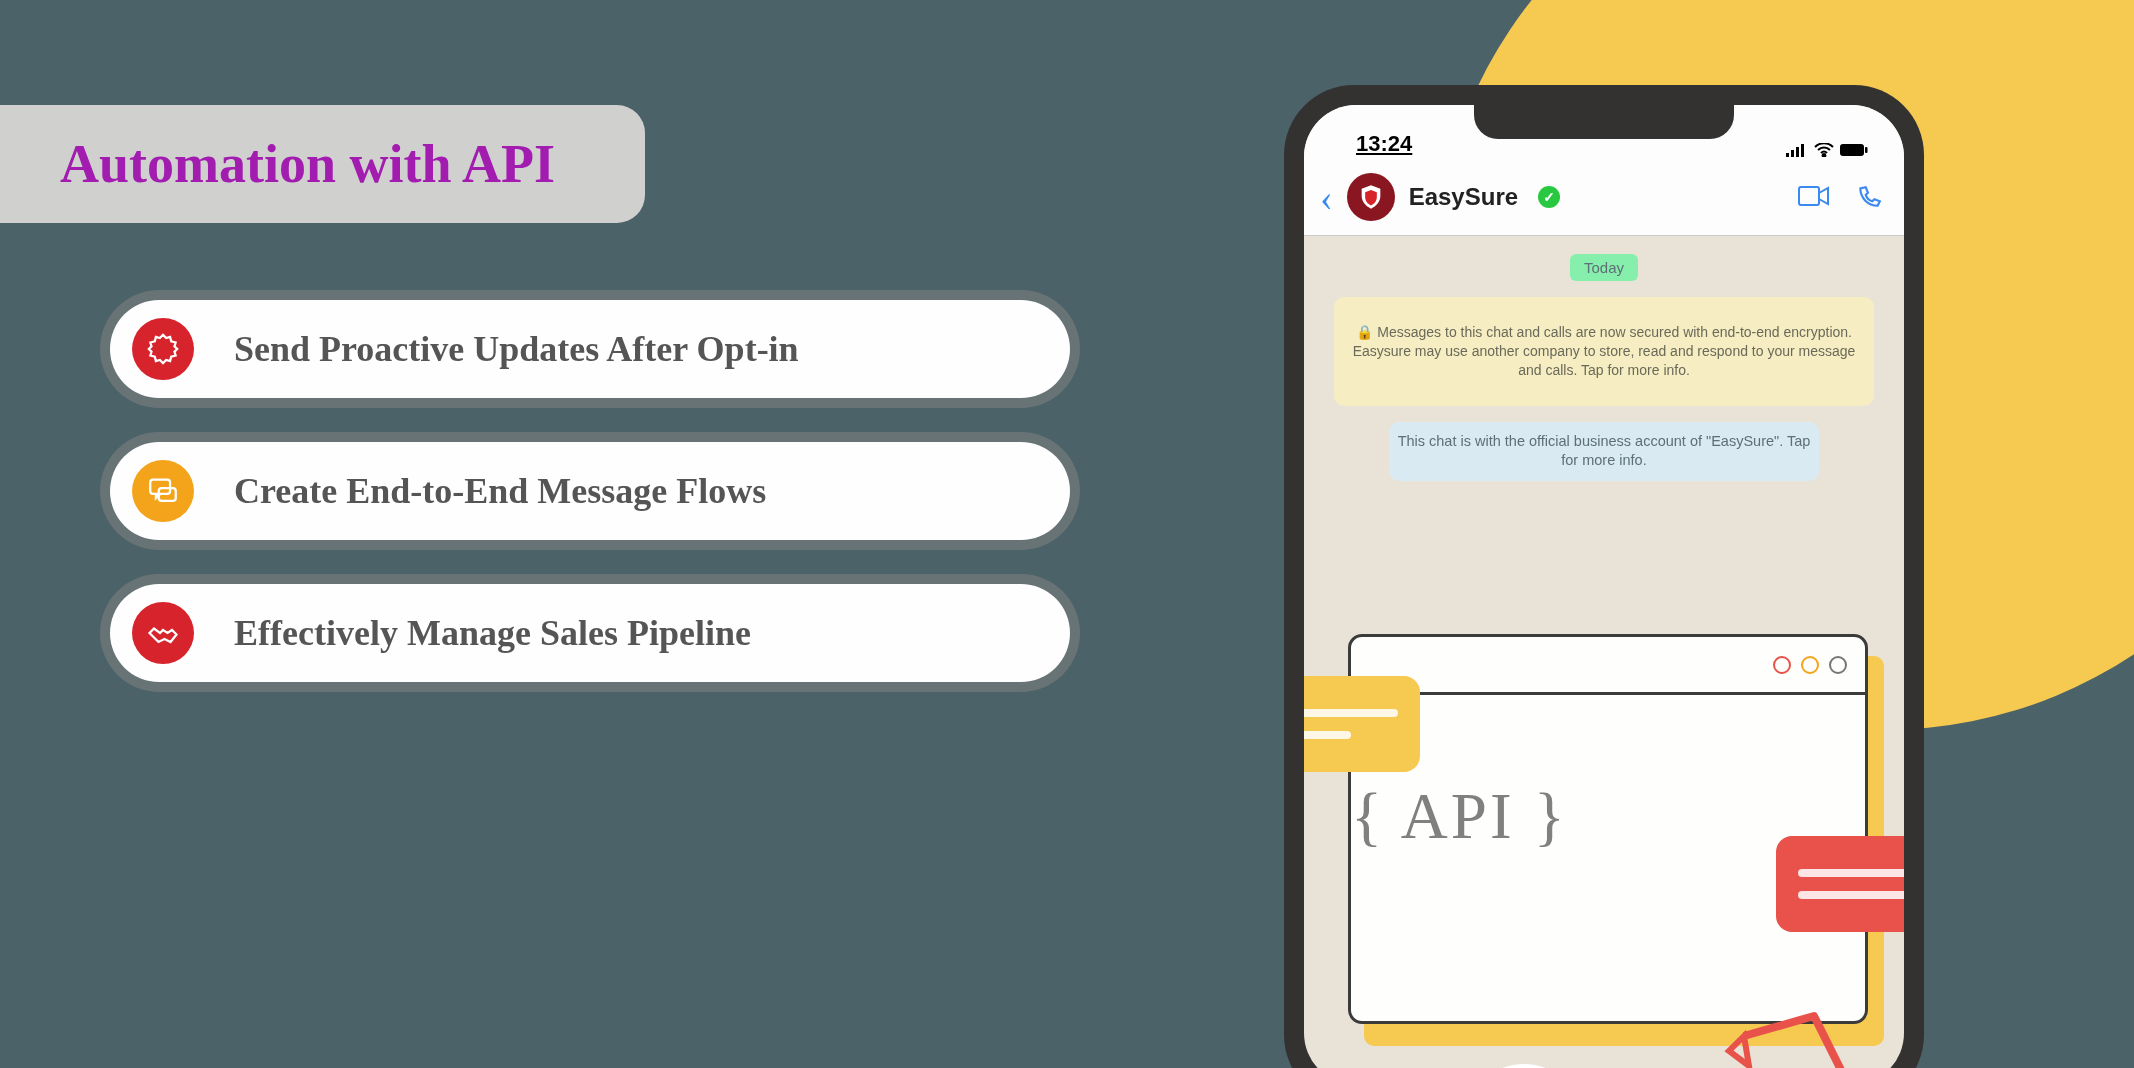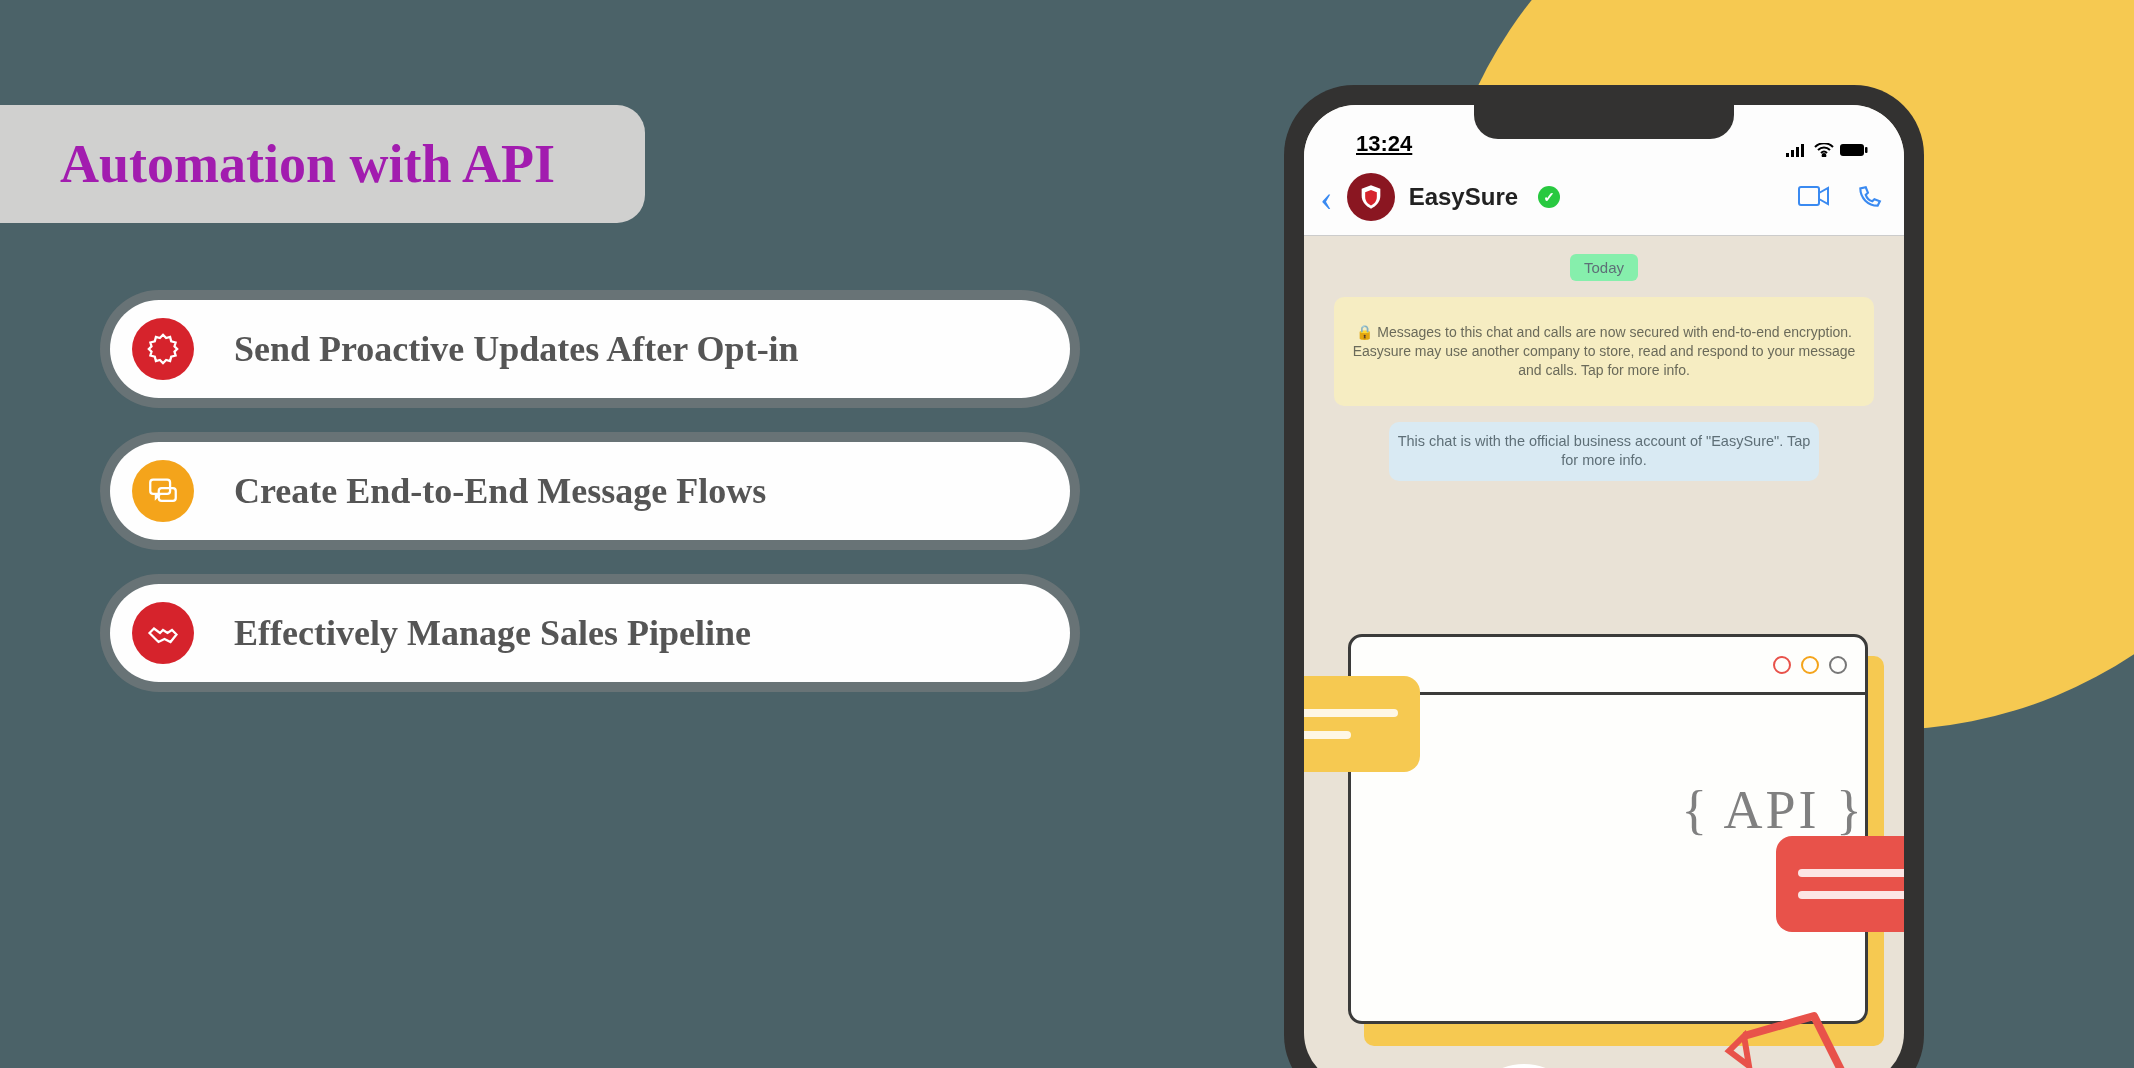--- a/index.html
+++ b/index.html
@@ -192,22 +192,22 @@
     height: 58px;
     border-bottom: 3px solid #3b3b3a;
     display:flex;
     justify-content:flex-end;
     align-items:center;
     gap:10px;
     padding-right:18px;
   }
   .dot { width:18px; height:18px; border-radius:50%; border:2.5px solid; }
   .api-text {
-    text-align:right;
-    font-size: 54px;
+    text-align:left;
+    font-size: 65px;
     color: #808080;
     font-family: Georgia, serif;
     margin-top: 84px;
     letter-spacing: 3px;
   }
   .speech-yellow {
     position:absolute;
     left: -84px; top: 440px;
     width: 200px; height: 96px;
     background:#f6c951; border-radius:16px;

